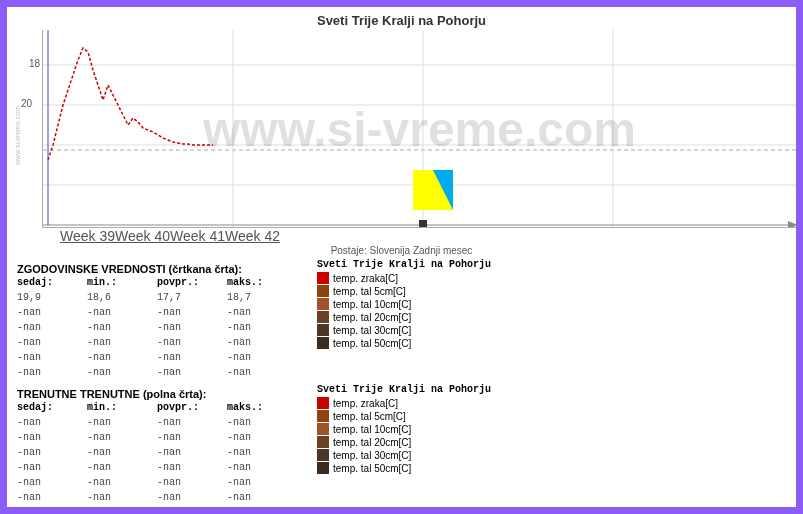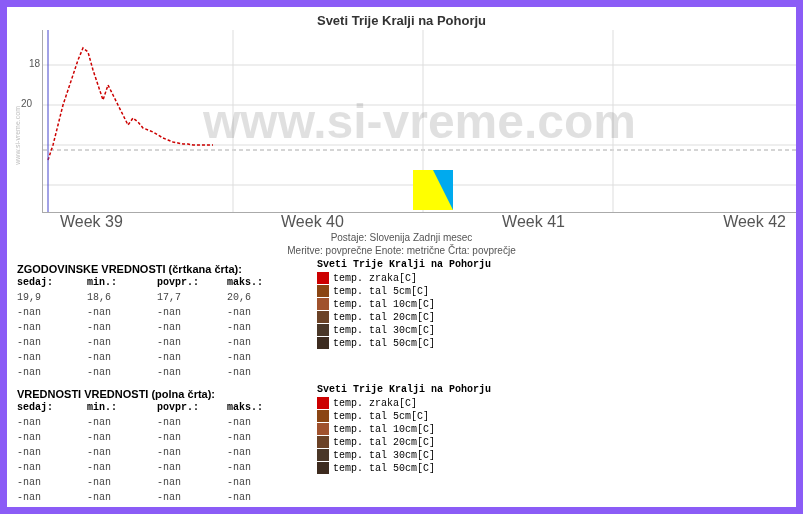--- a/index.html
+++ b/index.html
@@ -80,21 +80,21 @@
       color: #000;
     }
     .data-cell {
       color: #444;
     }
     .legend-section {
       display: flex;
       flex-direction: column;
       gap: 1px;
       font-size: 10px;
-      font-family: Liberation Mono, monospace;
+      font-family: Liberation Sans, sans-serif;
     }
     .legend-row {
       display: flex;
       align-items: center;
       gap: 4px;
     }
     .legend-color {
       width: 12px;
       height: 12px;
       display: inline-block;
@@ -163,44 +163,43 @@
         " fill="none" stroke="#cc0000" stroke-width="1.5" stroke-dasharray="3,2"></polyline>
 
         <line x1="5" y1="0" x2="5" y2="195" stroke="#4444cc" stroke-width="1"></line>
 
         <rect x="370" y="140" width="40" height="40" fill="#ffff00"></rect>
         <polygon points="390,140 410,140 410,180" fill="#00aaee"></polygon>
       </svg>
     </div>
   </div>
 
-  <div style="display:flex;padding-left:53px;padding-right:10px;font-size:16px;color:#555;justify-content:space-between;">
+  <div style="display:flex;padding-left:53px;padding-right:10px;font-size:14px;color:#555;justify-content:flex-start;text-decoration:underline;">
     <span>Week 39</span>
     <span>Week 40</span>
     <span>Week 41</span>
     <span>Week 42</span>
   </div>
 
   <div class="info-line" style="font-size:10px;color:#555;padding:1px 4px;">Postaje: Slovenija  Zadnji mesec</div>
-  <div class="info-line" style="font-size:10px;color:#555;padding:1px 0;">Meritve: povprečne  Enote: metrične  Črta: povprečje</div>
 
   <div class="two-col-layout">
     <div class="left-data">
       <div class="section-title">ZGODOVINSKE VREDNOSTI (črtkana črta):</div>
       <div class="data-table">
         <span class="col-header">sedaj:</span>
         <span class="col-header">min.:</span>
         <span class="col-header">povpr.:</span>
         <span class="col-header">maks.:</span>
         <span></span>
 
         <span class="data-cell">19,9</span>
         <span class="data-cell">18,6</span>
         <span class="data-cell">17,7</span>
-        <span class="data-cell">20,6</span>
+        <span class="data-cell">18,7</span>
         <span></span>
 
         <span class="data-cell">-nan</span>
         <span class="data-cell">-nan</span>
         <span class="data-cell">-nan</span>
         <span class="data-cell">-nan</span>
         <span></span>
 
         <span class="data-cell">-nan</span>
         <span class="data-cell">-nan</span>
@@ -253,21 +252,21 @@
           <div class="legend-row">
             <span class="legend-color" style="background-color: rgb(61, 43, 31);"></span>
             <span>temp. tal 50cm[C]</span>
           </div>
         </div>
     </div>
   </div>
 
   <div class="two-col-layout">
     <div class="left-data">
-      <div class="section-title">VREDNOSTI VREDNOSTI (polna črta):</div>
+      <div class="section-title">TRENUTNE TRENUTNE (polna črta):</div>
       <div class="data-table">
         <span class="col-header">sedaj:</span>
         <span class="col-header">min.:</span>
         <span class="col-header">povpr.:</span>
         <span class="col-header">maks.:</span>
         <span></span>
 
         <span class="data-cell">-nan</span>
         <span class="data-cell">-nan</span>
         <span class="data-cell">-nan</span>

